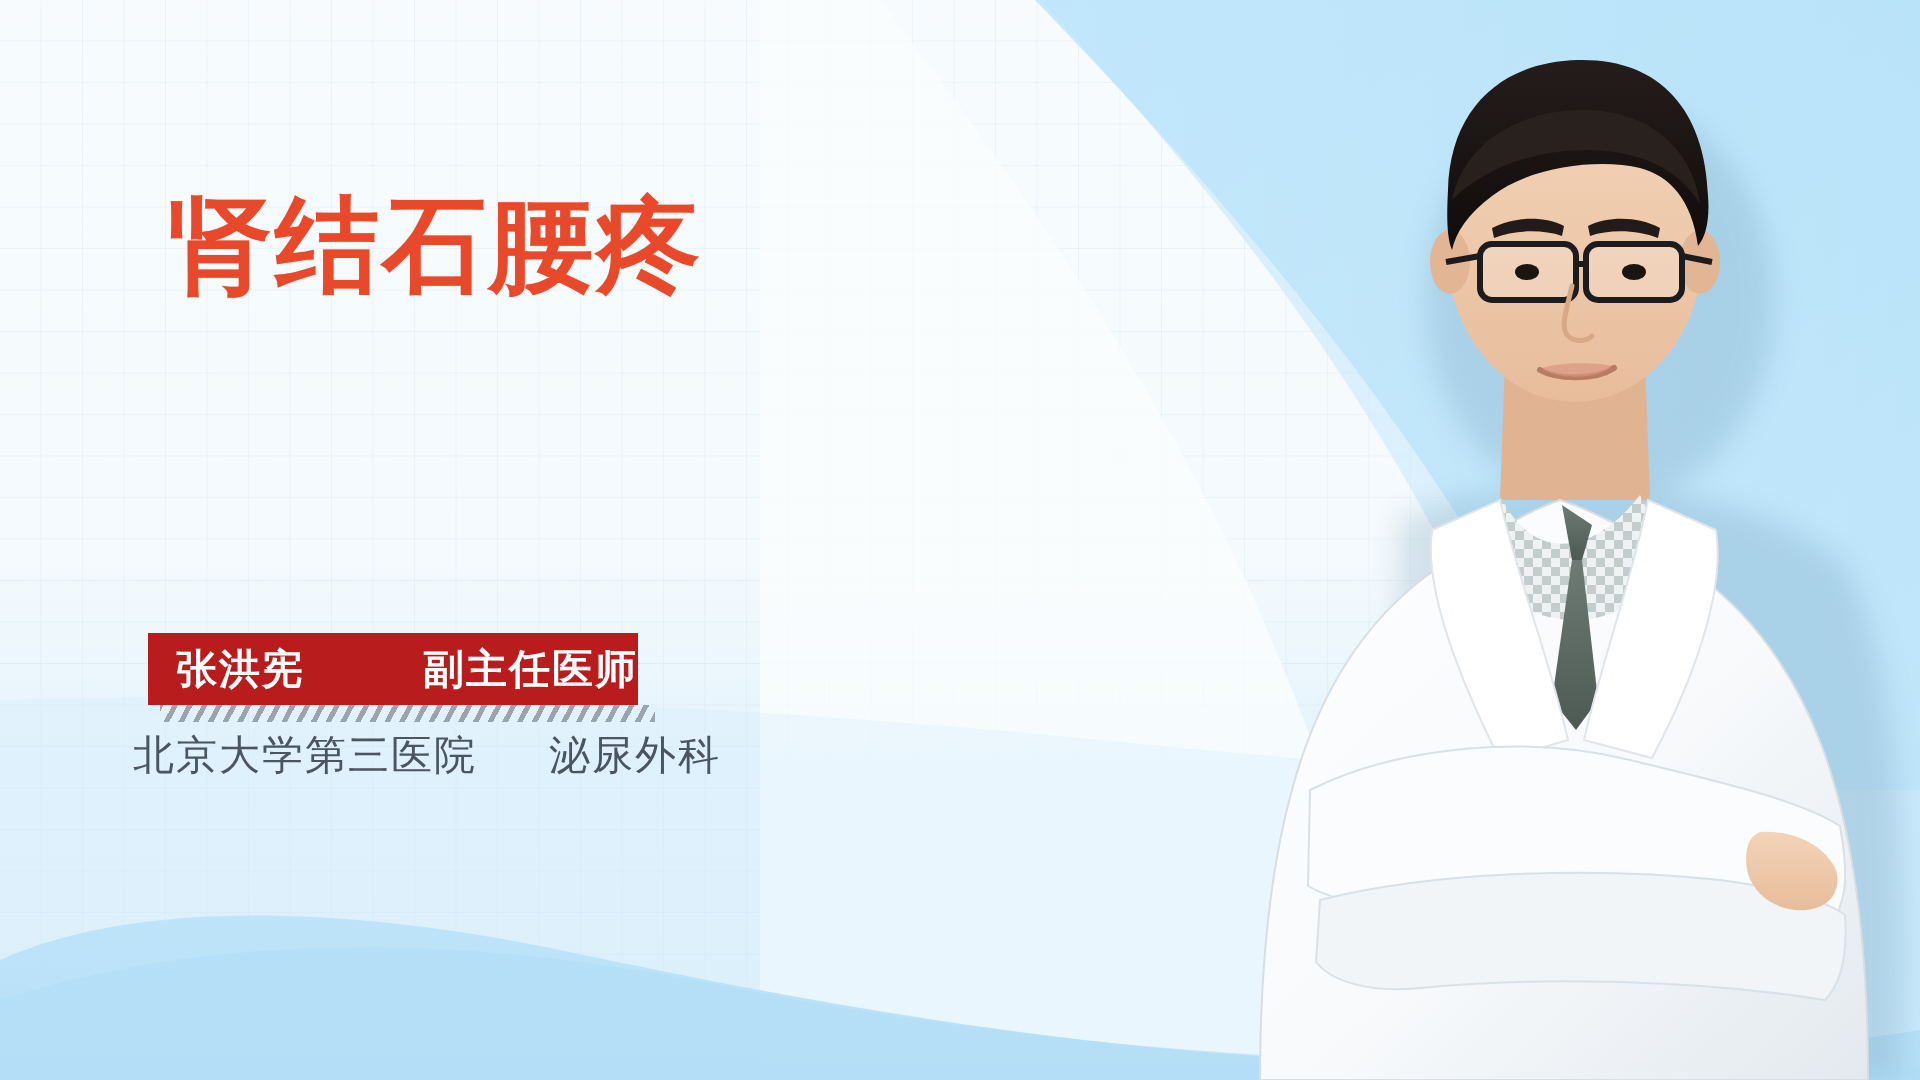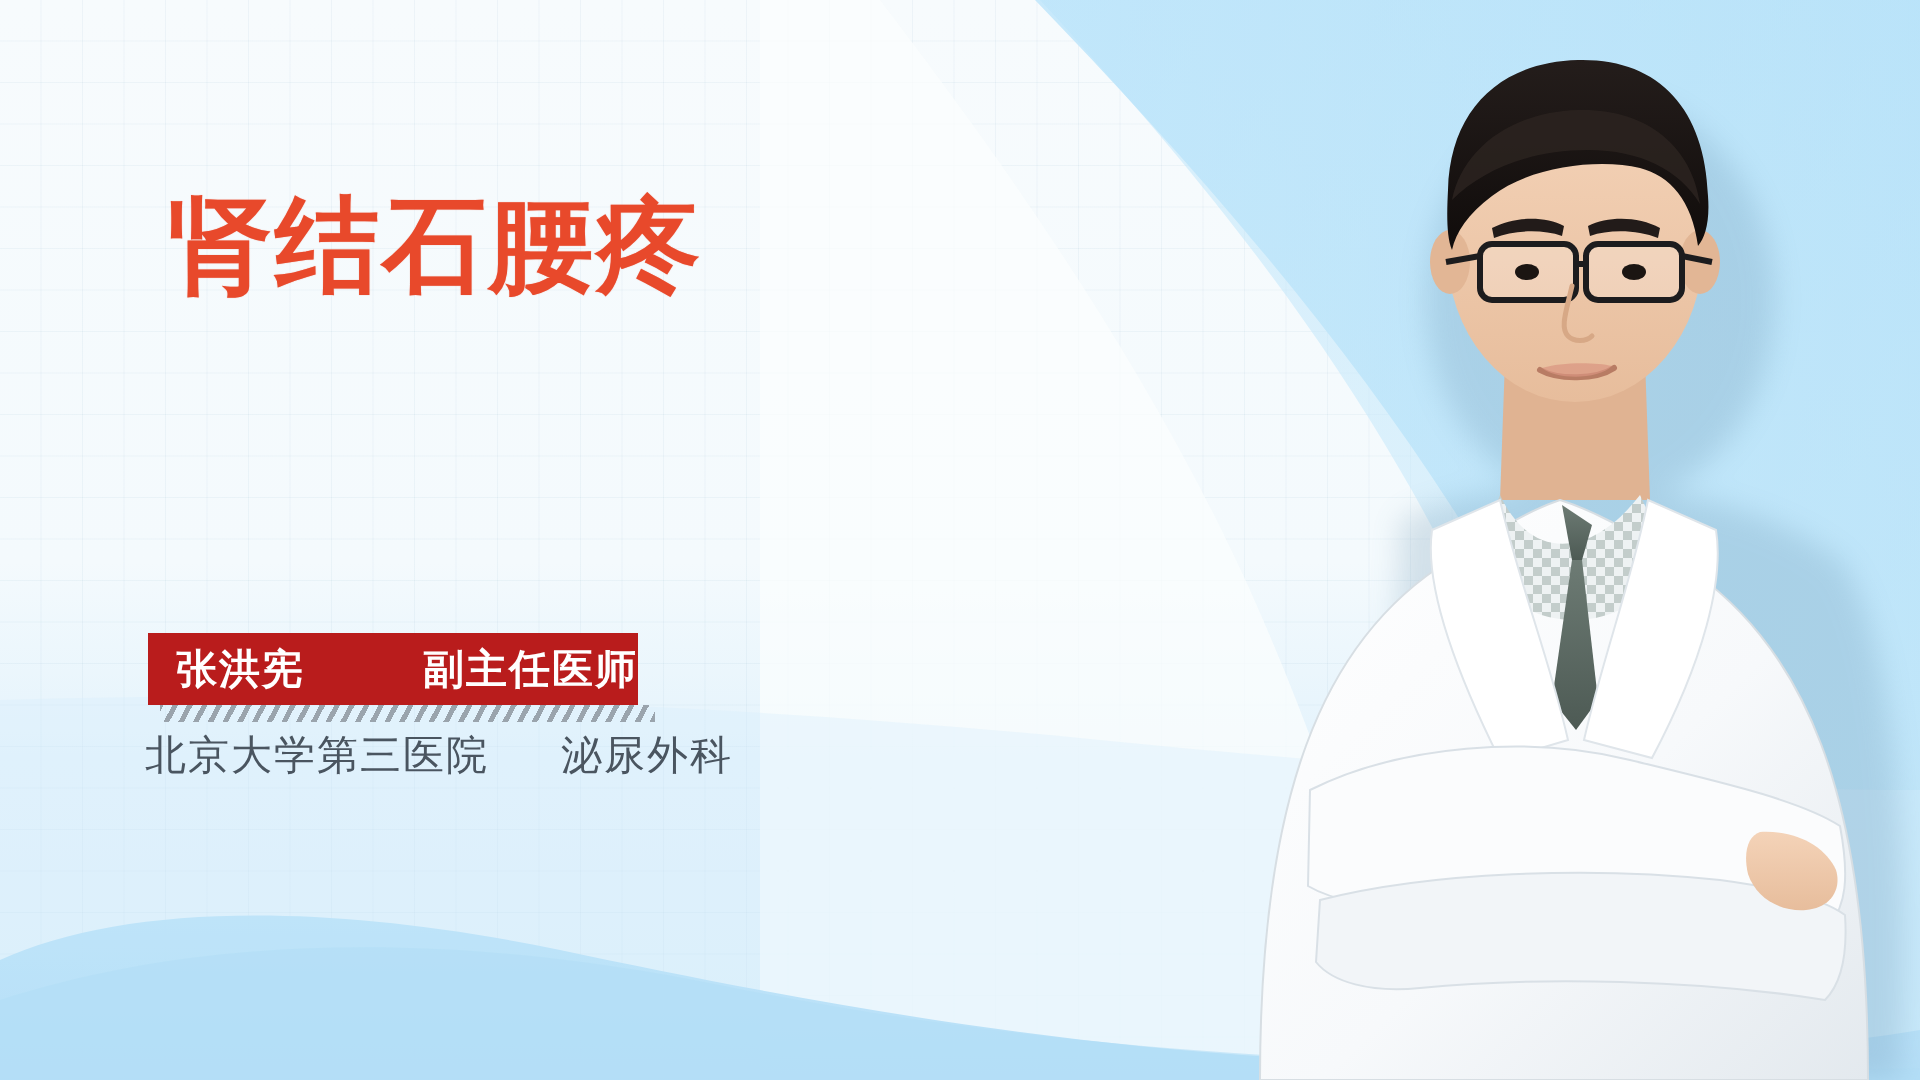--- a/index.html
+++ b/index.html
@@ -88,21 +88,21 @@
     height:17px;
     background-image:repeating-linear-gradient(
         -62deg,
         #9aa4ad 0px, #9aa4ad 5px,
         rgba(255,255,255,0) 5px, rgba(255,255,255,0) 13px);
   }
 
   
   .affil {
     position:absolute;
-    left:145px; top:728px;
+    left:133px; top:728px;
     z-index:6;
     display:flex;
     align-items:flex-start;
     white-space:nowrap;
   }
   .affil-hospital, .affil-dept {
     color:#4a5560;
     font-size:41px;
     font-weight:400;
     letter-spacing:2px;

